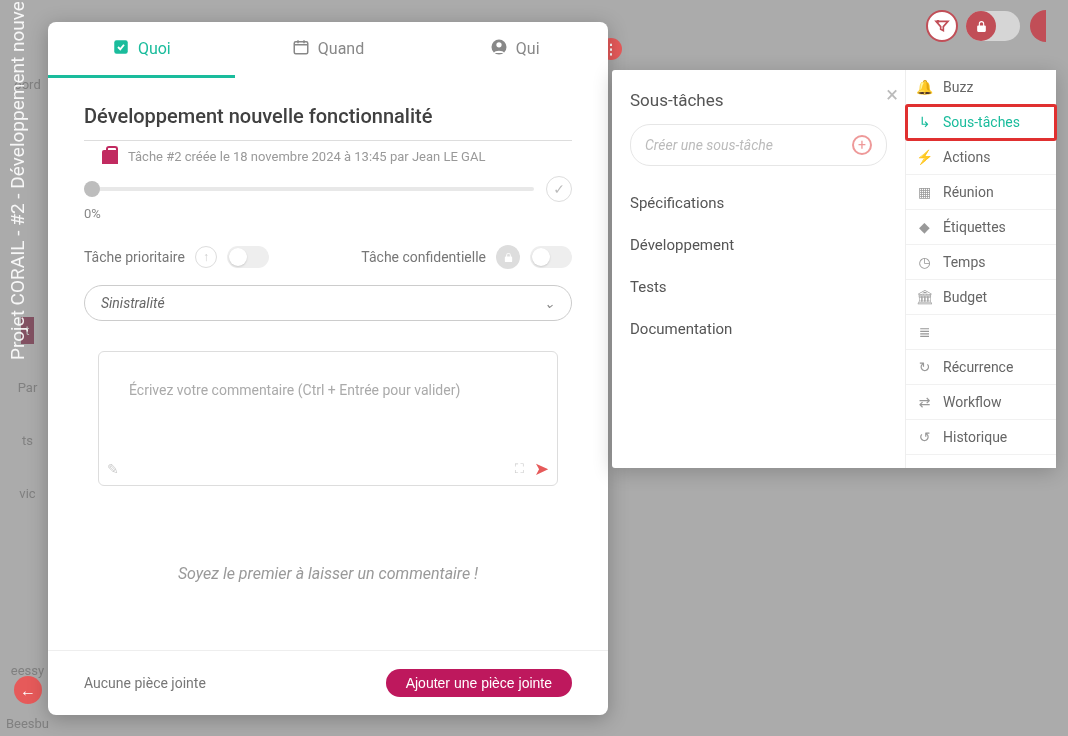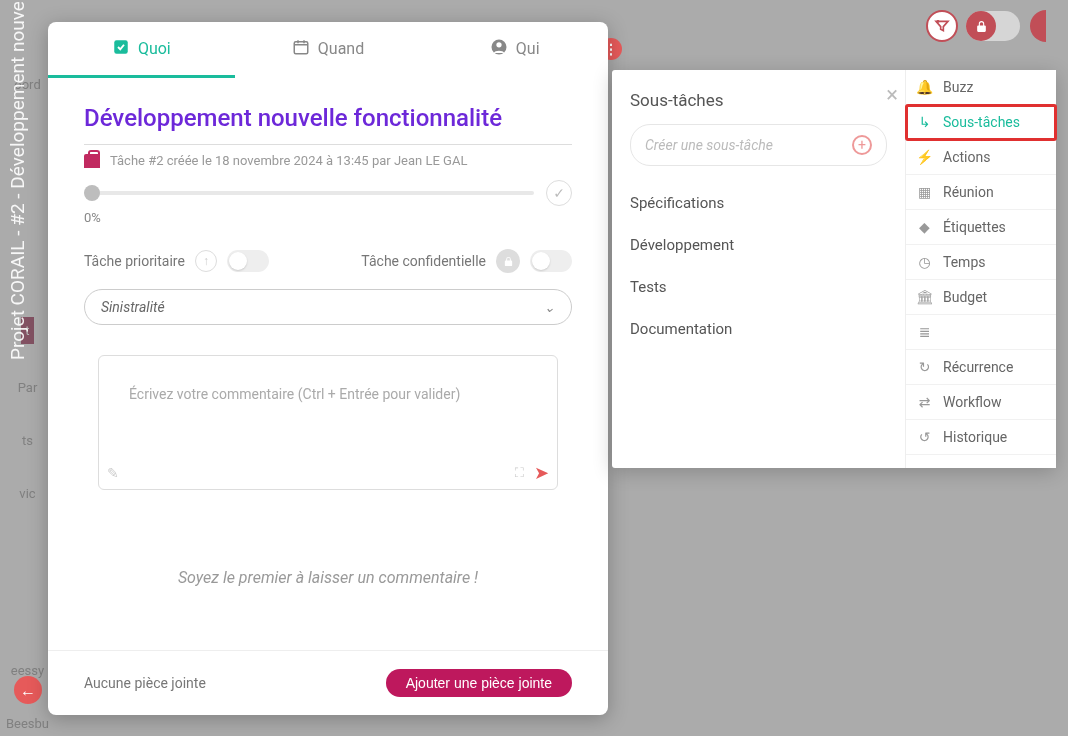--- a/index.html
+++ b/index.html
@@ -96,25 +96,25 @@
   .tab .ticon { font-size:18px; }
   .content {
     padding: 26px 36px 0 36px;
     flex:1; overflow:hidden;
     display:flex; flex-direction:column;
   }
   .title-row {
     display:flex; align-items:center; gap:10px;
   }
   .task-title {
-    font-size:24px; color:#6d28d9; font-weight:500;
+    font-size:20px; color:#404040; font-weight:500;
   }
   .divider { border-top:1px solid #ddd; margin:12px 0 8px; }
   .meta-row {
-    display:flex;align-items:center;gap:10px;font-size:13px;color:#999;margin-bottom:12px;
+    display:flex;align-items:center;gap:10px;font-size:13px;color:#999;margin-bottom:12px;margin-left:18px;
   }
   .brief-icon{width:16px;height:14px;background:#c12a60;border-radius:2px 2px 0 0; position:relative;}
   .brief-icon::before{content:"";position:absolute;top:-4px;left:4px;width:8px;height:4px;border:2px solid #c12a60;border-bottom:none;border-radius:3px 3px 0 0;}
   .progress-row{display:flex;align-items:center;gap:12px;}
   .slider-wrap{position:relative;flex:1;}
   .slider-track{height:4px;background:#e8e8e8;border-radius:2px;}
   .slider-thumb{position:absolute;left:0;top:-6px;width:16px;height:16px;border-radius:50%;background:#bdbdbd;}
   .check-circ{width:26px;height:26px;border:1px solid #ddd;border-radius:50%;display:flex;align-items:center;justify-content:center;color:#bbb;font-size:14px;}
   .pct{font-size:13px;color:#888;margin-top:4px;}
   .toggles-row{display:flex;justify-content:space-between;align-items:center;margin-top:24px;margin-bottom:16px;}

